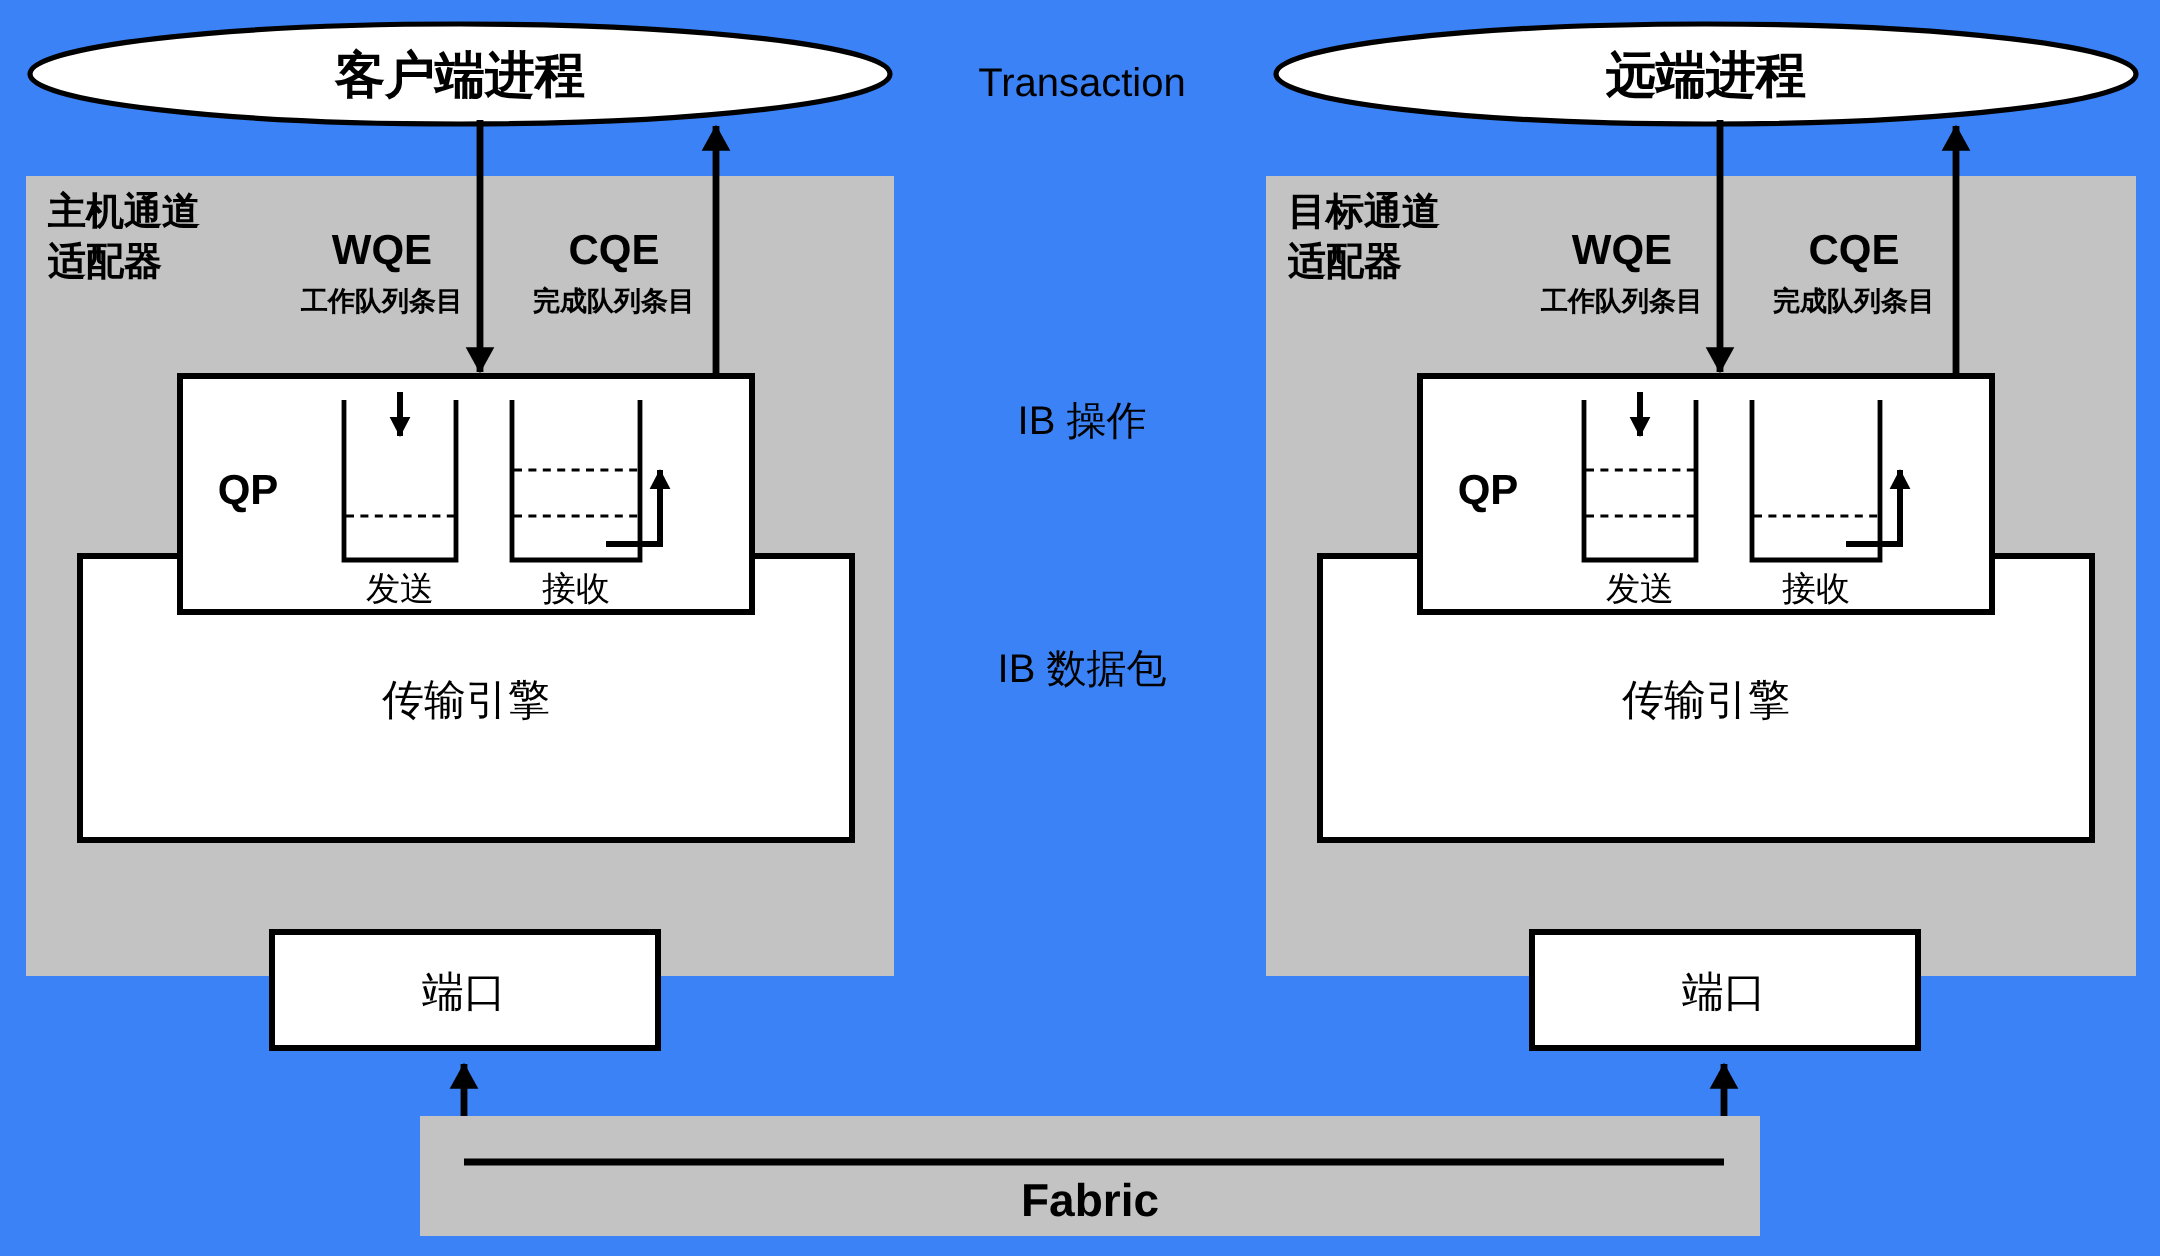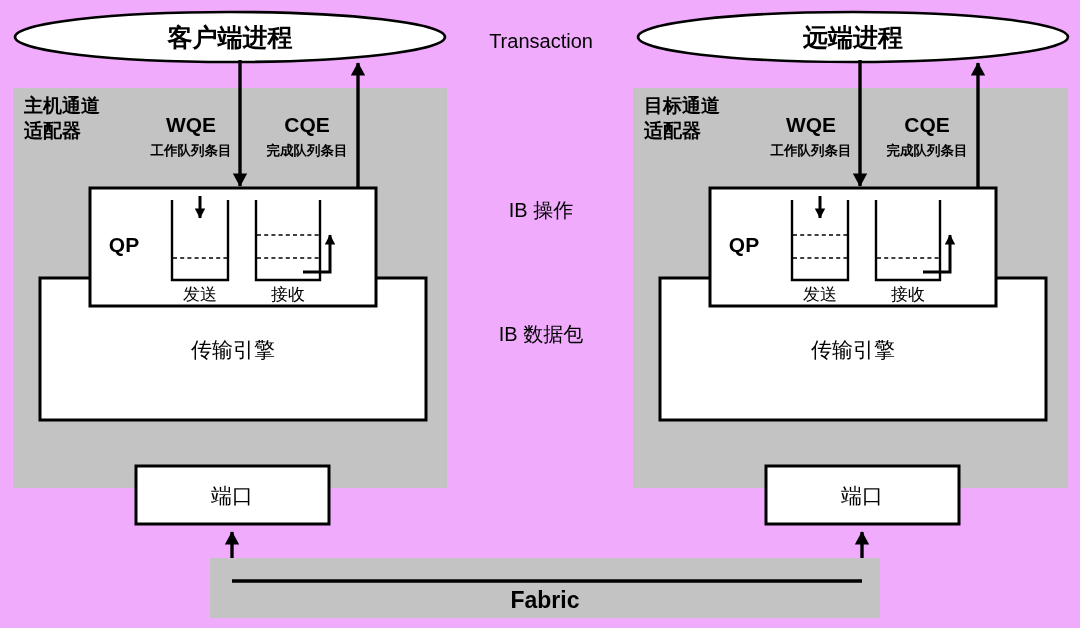--- a/index.html
+++ b/index.html
@@ -7,21 +7,21 @@
     padding: 0;
     background: #ffffff;
   }
   body {
     font-family: "Liberation Sans", "DejaVu Sans", sans-serif;
   }
   #stage {
     position: relative;
     width: 1080px;
     height: 628px;
-    background: #f0abfc;
+    background: #3b82f6;
     overflow: hidden;
   }
   svg.diagram {
     position: absolute;
     top: 0;
     left: 0;
     width: 1080px;
     height: 628px;
     display: block;
   }

